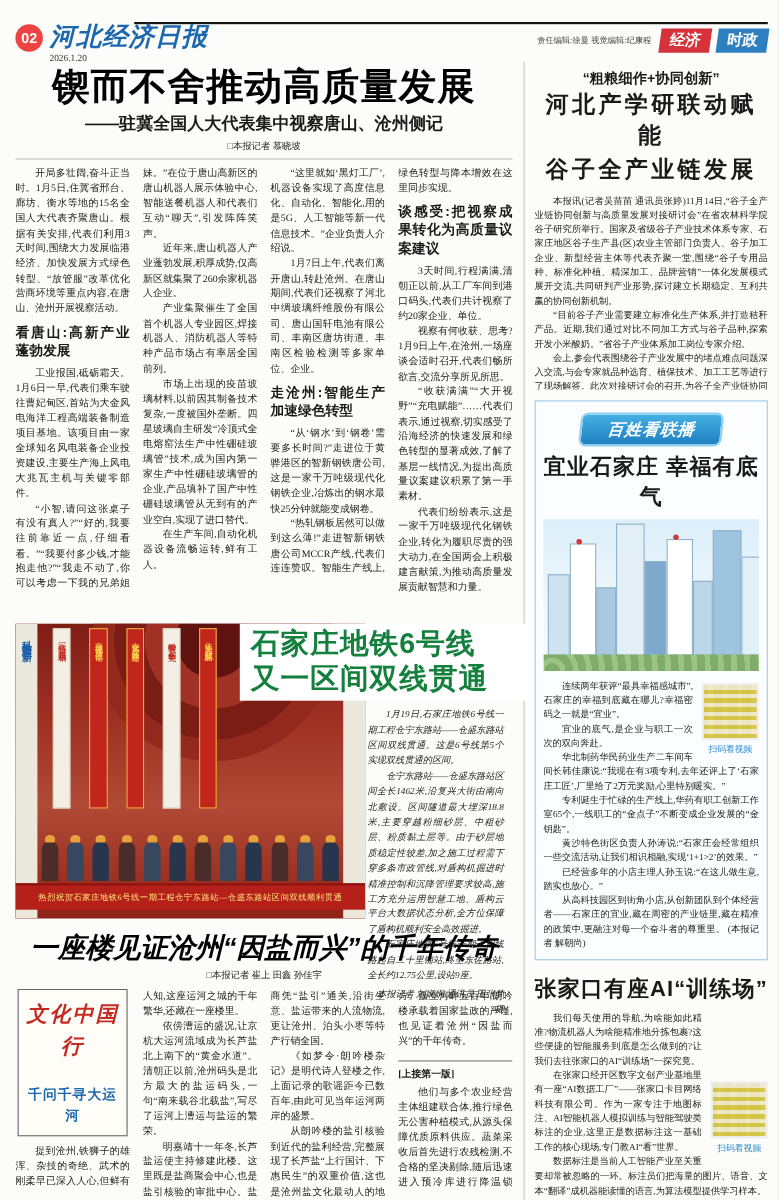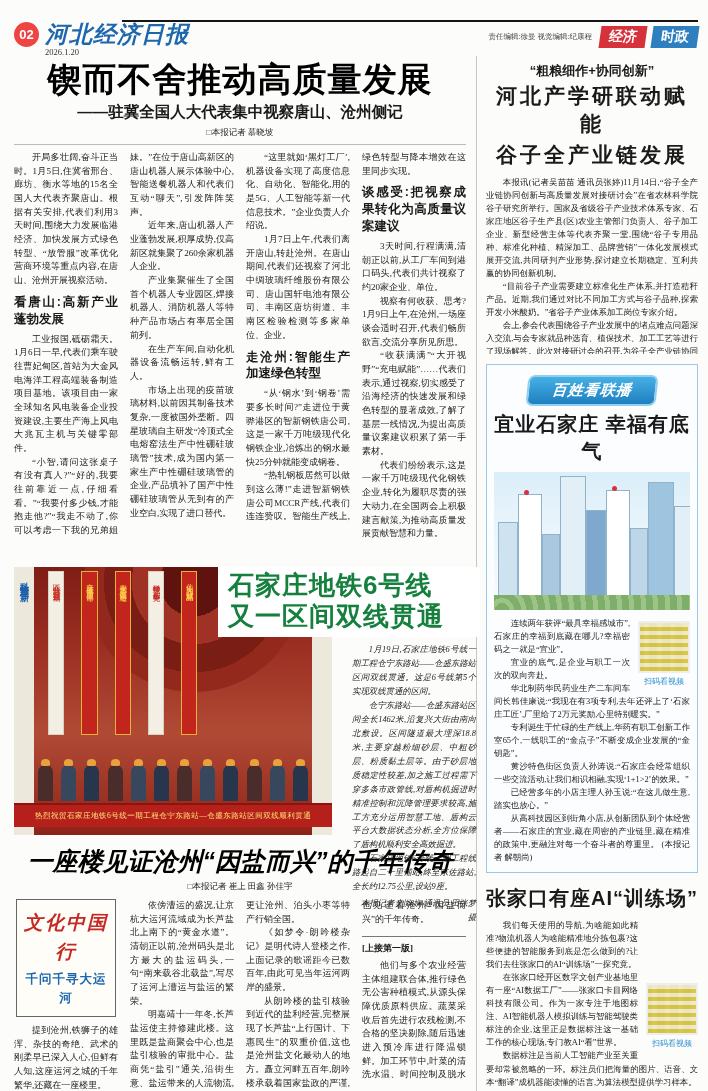--- a/index.html
+++ b/index.html
@@ -60,35 +60,35 @@
   .crowd i::before{content:"";position:absolute;top:-6px;left:3px;width:9px;height:7px;
                    border-radius:50% 50% 20% 20%;background:#e8a23c;}
   .crowd i:nth-child(3n){background:#27364d;} .crowd i:nth-child(3n+1){background:#4a2c2a;}
   .crowd i:nth-child(3n+2){background:#37475e;}
   .photo-banner-bottom{position:absolute;left:0;right:0;bottom:8px;height:22px;background:#b5211a;
         color:#ffe27a;font-size:7.5px;display:flex;align-items:center;justify-content:center;
         white-space:nowrap;overflow:hidden;letter-spacing:0.5px;border-top:2px solid #8c130e;}
   .photo-title{position:absolute;left:204px;top:0;width:252px;background:#fff;padding:3px 0 5px 10px;}
   .photo-title div{font-family:"Liberation Sans",sans-serif;font-weight:bold;font-size:26px;
                    line-height:1.2;color:#15803d;letter-spacing:1px;}
-  .photo-caption{position:absolute;left:338px;top:76px;width:124px;font-size:8.4px;line-height:1.66;
+  .photo-caption{position:absolute;left:320px;top:76px;width:124px;font-size:8.4px;line-height:1.66;
                  text-align:justify;font-style:italic;color:#222;}
   .photo-caption p{margin:0;text-indent:2em;}
   .photo-credit{margin-top:3px;text-align:right;font-style:italic;font-size:8.4px;}
   
   .salt{margin-top:10px;}
   .salt-hl{font-family:"Liberation Sans",sans-serif;font-weight:bold;font-size:25px;
            text-align:center;letter-spacing:0;color:#000;font-style:italic;}
   .salt-by{text-align:center;font-size:8.5px;margin:3px 0 6px;}
   .salt-cols{height:196px;}
   .cul-box{border:1px solid #666;background:#fffdf8;padding:8px 6px;margin:0 2px 7px;
            text-align:center;break-inside:avoid;}
   .cul-title{color:#c42a23;font-size:19px;font-weight:bold;font-style:italic;
              font-family:"DejaVu Serif",serif;letter-spacing:2px;}
-  .cul-sub{color:#1c67ad;font-size:12.5px;font-weight:bold;margin-top:4px;
+  .cul-sub{color:#1c67ad;font-size:12.5px;font-weight:bold;margin-top:20px;
            font-family:"Liberation Sans",sans-serif;letter-spacing:1px;text-align:center;}
   
   .kicker{text-align:center;font-size:13px;font-weight:bold;font-family:"Liberation Sans",sans-serif;margin-top:6px;}
   .grain-hl{text-align:center;font-size:21px;font-weight:bold;font-family:"Liberation Sans",sans-serif;
             line-height:1.35;letter-spacing:3px;margin-top:2px;}
   .grain-body{margin-top:7px;font-size:8.4px;line-height:1.55;text-align:justify;
               height:178px;overflow:hidden;}
   .grain-body .it-p{text-indent:2em;margin:0;}
   
   .blue-box{border:1px solid #9cc8e8;background:#fbfdff;margin-top:10px;padding:0 7px 8px;position:relative;}
@@ -151,22 +151,22 @@
         <div class="lead-sub">——驻冀全国人大代表集中视察唐山、沧州侧记</div>
         <div class="lead-by">□本报记者 慕晓坡</div>
       </div>
       <div class="cols-4 lead-cols">
           <p class="it-p">开局多壮阔,奋斗正当时。1月5日,住冀省邢台、廊坊、衡水等地的15名全国人大代表齐聚唐山。根据有关安排,代表们利用3天时间,围绕大力发展临港经济、加快发展方式绿色转型、“放管服”改革优化营商环境等重点内容,在唐山、沧州开展视察活动。</p>
           <p class="it-h">看唐山:高新产业蓬勃发展</p>
           <p class="it-p">工业报国,砥砺霜天。1月6日一早,代表们乘车驶往曹妃甸区,首站为大金风电海洋工程高端装备制造项目基地。该项目由一家全球知名风电装备企业投资建设,主要生产海上风电大兆瓦主机与关键零部件。</p>
           <p class="it-p">“小智,请问这张桌子有没有真人?”“好的,我要往前靠近一点,仔细看看。”“我要付多少钱,才能抱走他?”“我走不动了,你可以考虑一下我的兄弟姐妹。”在位于唐山高新区的唐山机器人展示体验中心,智能送餐机器人和代表们互动“聊天”,引发阵阵笑声。</p>
           <p class="it-p">近年来,唐山机器人产业蓬勃发展,积厚成势,仅高新区就集聚了260余家机器人企业。</p>
           <p class="it-p">产业集聚催生了全国首个机器人专业园区,焊接机器人、消防机器人等特种产品市场占有率居全国前列。</p>
+          <p class="it-p">市场上出现的疫苗玻璃材料,以前因其制备技术复杂,一度被国外垄断。四星玻璃自主研发“冷顶式全电熔窑法生产中性硼硅玻璃管”技术,成为国内第一家生产中性硼硅玻璃管的企业,产品填补了国产中性硼硅玻璃管从无到有的产业空白,实现了进口替代。</p>
           <p class="it-p">在生产车间,自动化机器设备流畅运转,鲜有工人。</p>
-          <p class="it-p">市场上出现的疫苗玻璃材料,以前因其制备技术复杂,一度被国外垄断。四星玻璃自主研发“冷顶式全电熔窑法生产中性硼硅玻璃管”技术,成为国内第一家生产中性硼硅玻璃管的企业,产品填补了国产中性硼硅玻璃管从无到有的产业空白,实现了进口替代。</p>
           <p class="it-p">“这里就如‘黑灯工厂’,机器设备实现了高度信息化、自动化、智能化,用的是5G、人工智能等新一代信息技术。”企业负责人介绍说。</p>
           <p class="it-p">1月7日上午,代表们离开唐山,转赴沧州。在唐山期间,代表们还视察了河北中绸玻璃纤维股份有限公司、唐山国轩电池有限公司、丰南区唐坊街道、丰南区检验检测等多家单位、企业。</p>
           <p class="it-h">走沧州:智能生产加速绿色转型</p>
           <p class="it-p">“从‘钢水’到‘钢卷’需要多长时间?”走进位于黄骅港区的智新钢铁唐公司,这是一家千万吨级现代化钢铁企业,冶炼出的钢水最快25分钟就能变成钢卷。</p>
           <p class="it-p">“热轧钢板居然可以做到这么薄!”走进智新钢铁唐公司MCCR产线,代表们连连赞叹。智能生产线上,绿色转型与降本增效在这里同步实现。</p>
           <p class="it-h">谈感受:把视察成果转化为高质量议案建议</p>
           <p class="it-p">3天时间,行程满满,清朝正以前,从工厂车间到港口码头,代表们共计视察了约20家企业、单位。</p>
           <p class="it-p">视察有何收获、思考?1月9日上午,在沧州,一场座谈会适时召开,代表们畅所欲言,交流分享所见所思。</p>
           <p class="it-p">“收获满满”“大开视野”“充电赋能”……代表们表示,通过视察,切实感受了沿海经济的快速发展和绿色转型的显著成效,了解了基层一线情况,为提出高质量议案建议积累了第一手素材。</p>
           <p class="it-p">代表们纷纷表示,这是一家千万吨级现代化钢铁企业,转化为履职尽责的强大动力,在全国两会上积极建言献策,为推动高质量发展贡献智慧和力量。</p>

